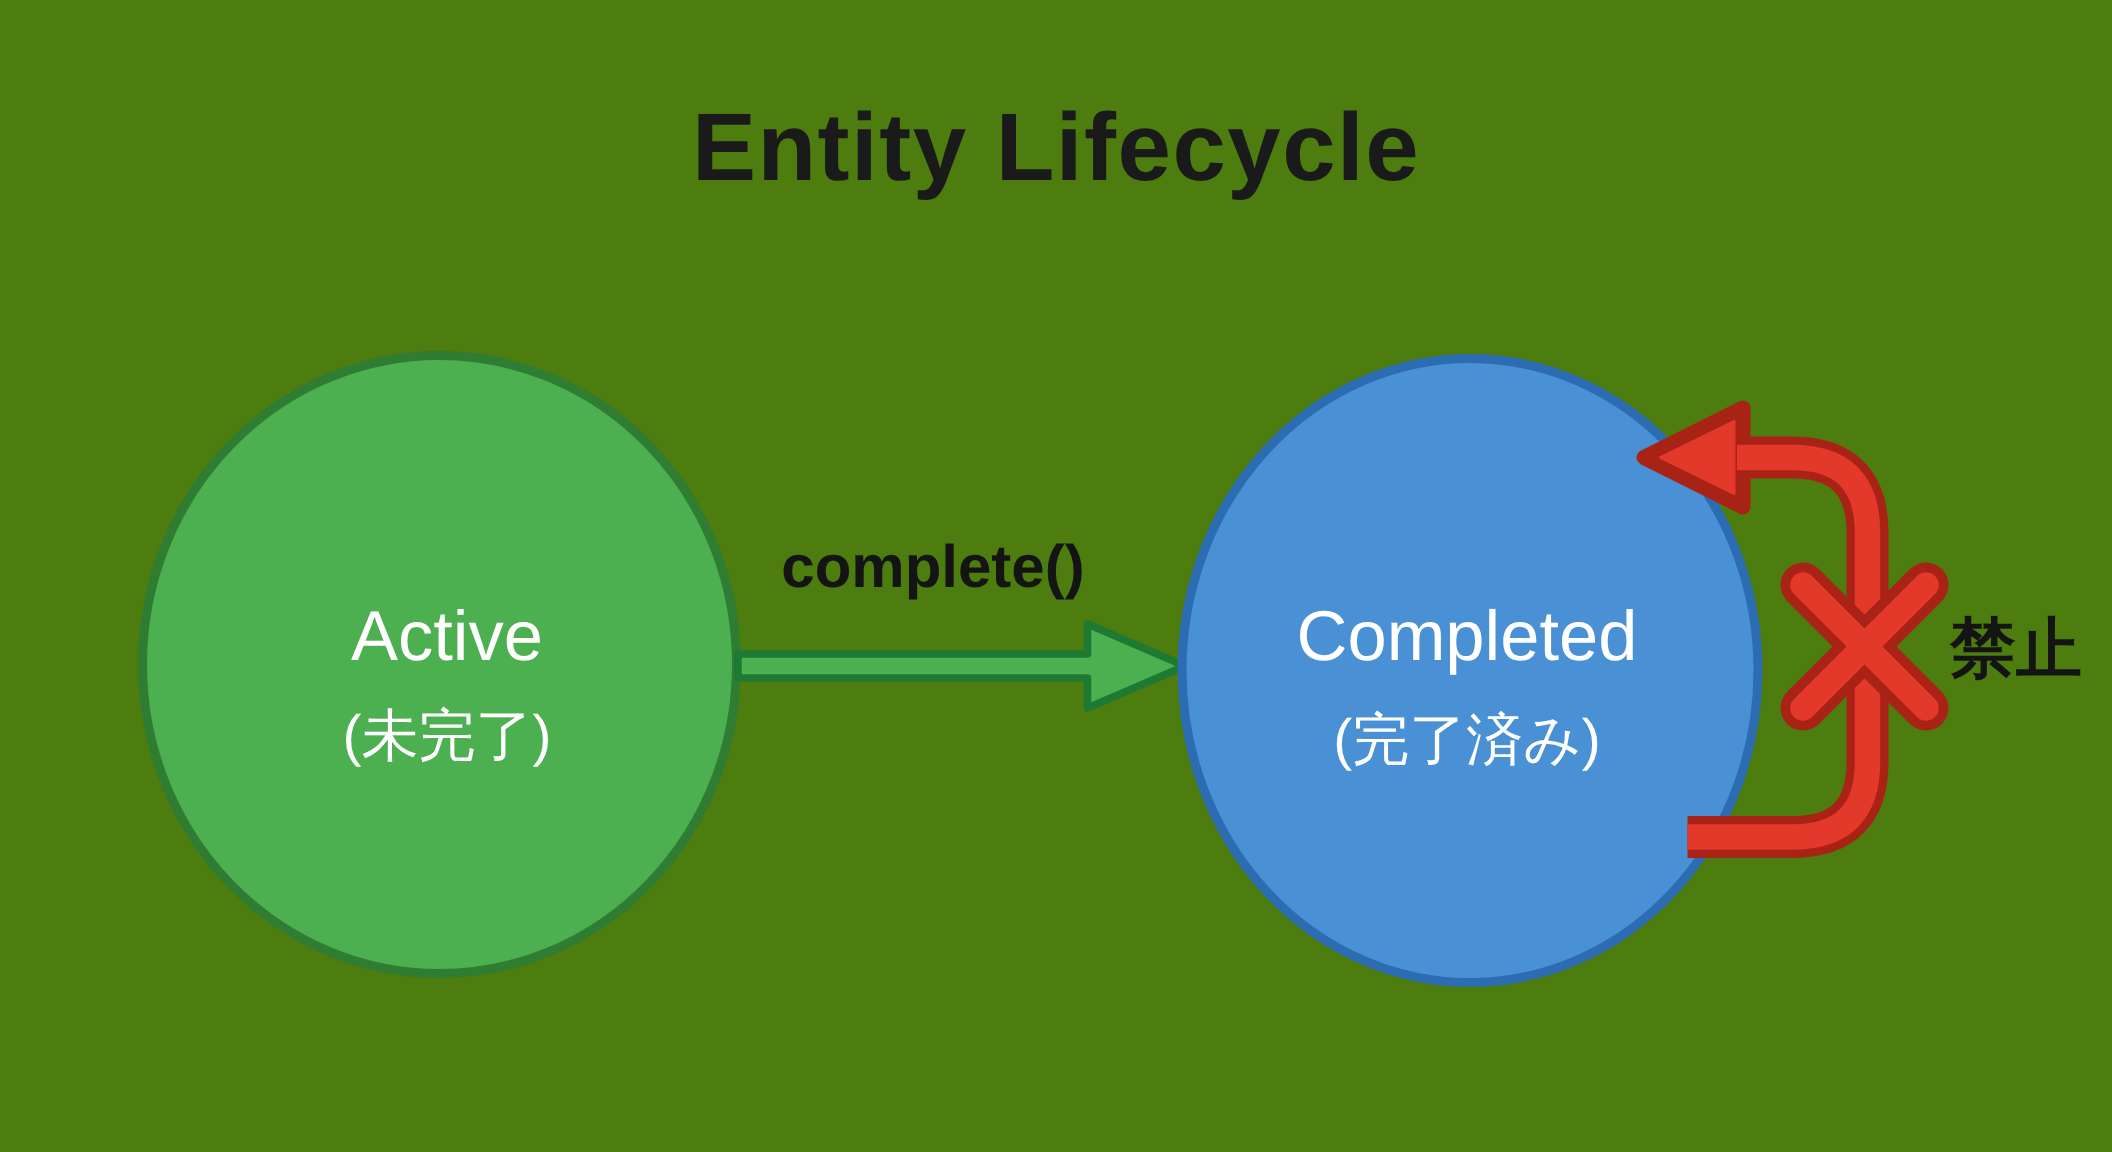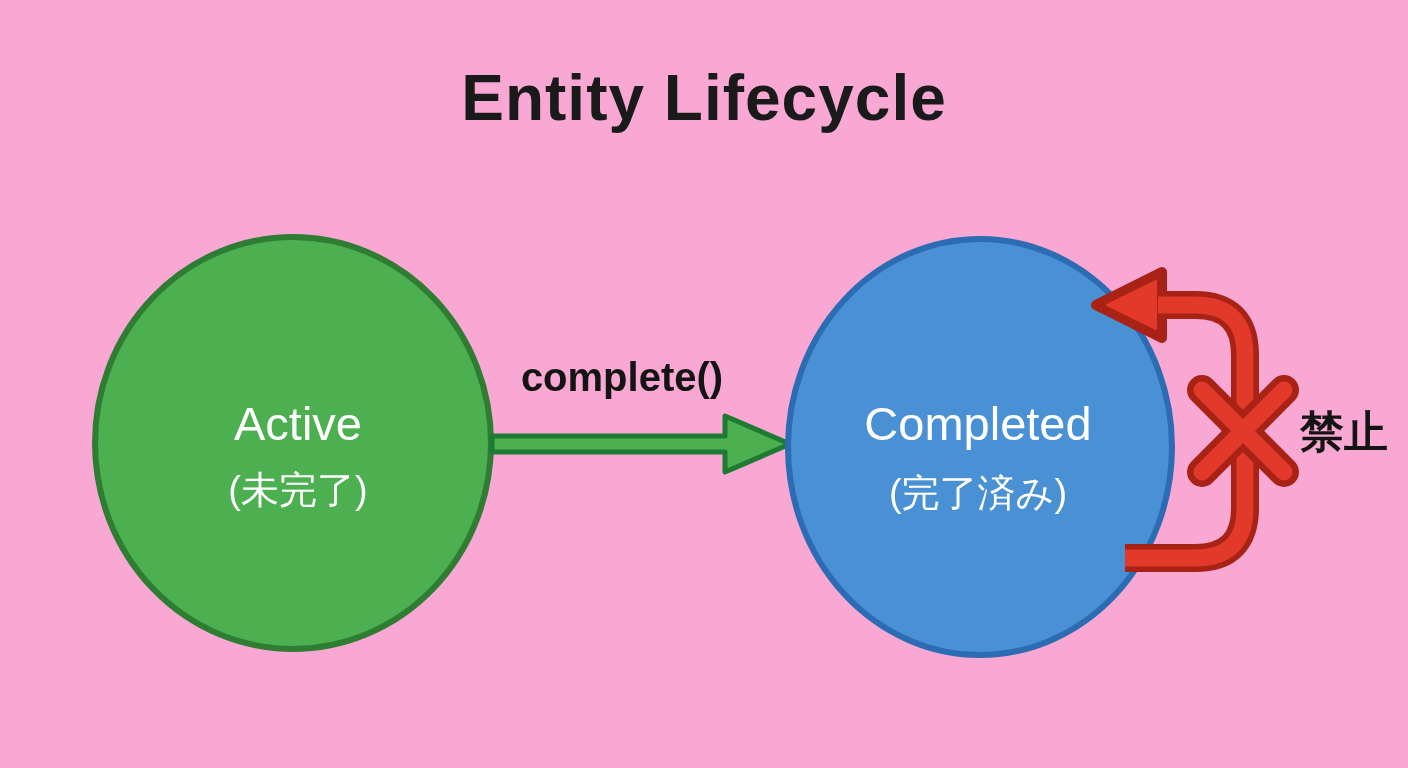--- a/index.html
+++ b/index.html
@@ -5,21 +5,21 @@
   html, body {
     margin: 0;
     padding: 0;
     background: #fbfaf7;
     font-family: "Liberation Sans", "DejaVu Sans", sans-serif;
   }
   .canvas {
     position: relative;
     width: 1408px;
     height: 768px;
-    background: #f9a8d4;
+    background: #4d7c0f;
     overflow: hidden;
   }
   svg { display: block; }
   .title-text {
     font-size: 64px;
     font-weight: 600;
     fill: #1a1a1a;
     letter-spacing: 1px;
   }
   .node-label {

